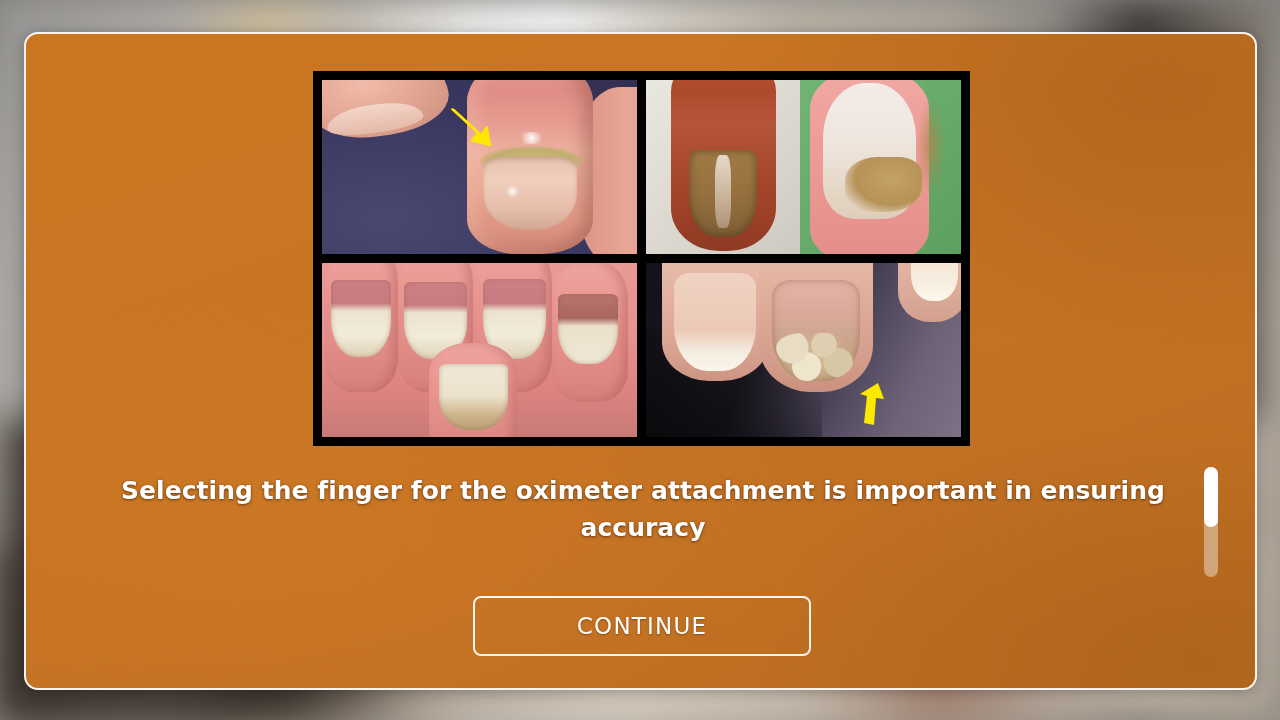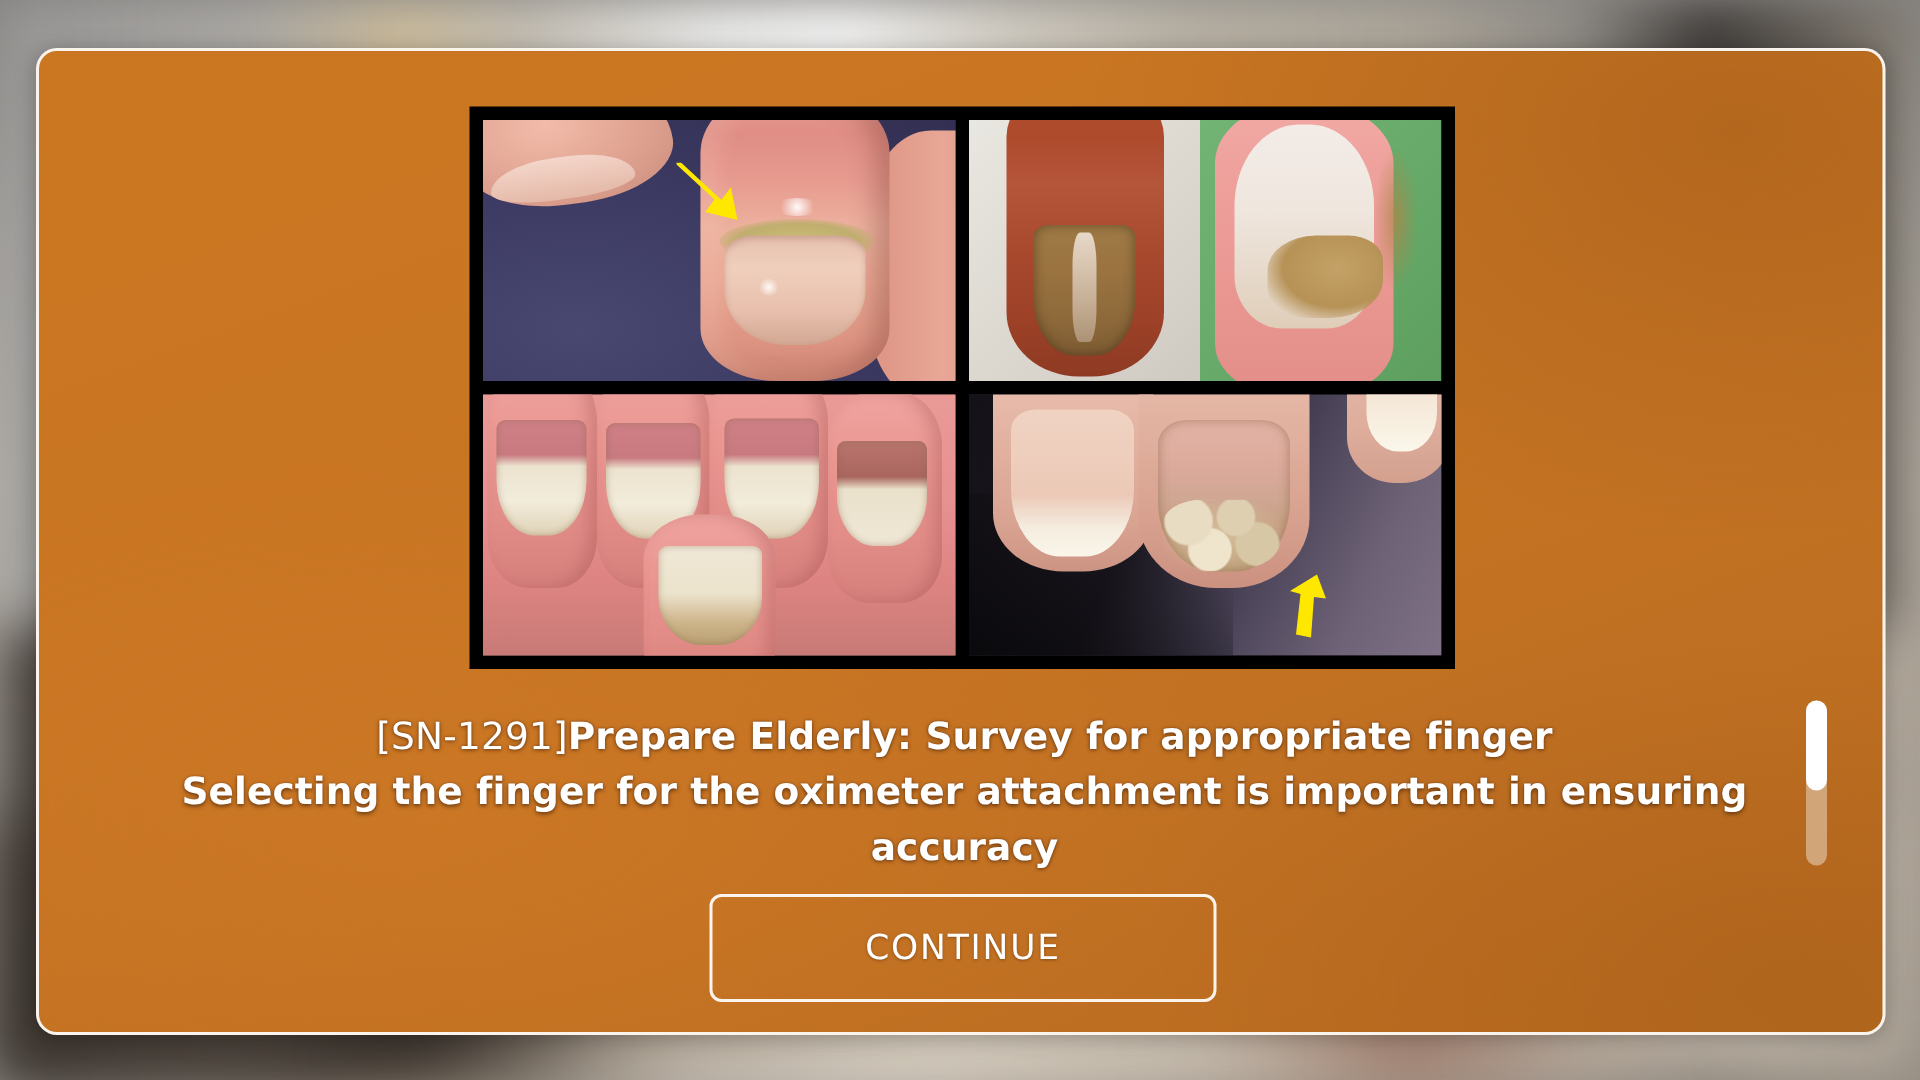--- a/index.html
+++ b/index.html
@@ -338,21 +338,21 @@
   .scrollbar .thumb {
     position:absolute; left:0; top:0;
     width:14px; height:60px;
     border-radius:7px;
     background:#ffffff;
   }
 
   
   .continue {
     position:absolute; left:447px; top:562px;
-    width:338px; height:72px;
+    width:338px; height:60px;
     border:2px solid rgba(255,255,255,.92);
     border-radius:8px;
     background:transparent;
     color:#fff;
     font-family:"DejaVu Sans", sans-serif;
     font-size:23px; font-weight:400; letter-spacing:1.2px;
     display:flex; align-items:center; justify-content:center;
     cursor:pointer;
     text-shadow:0 1px 2px rgba(80,40,10,.5);
   }
@@ -430,23 +430,20 @@
           <svg width="34" height="46" viewBox="0 0 34 46">
             <g fill="#ffe800">
               <path d="M24 2 L30 18 L22 17 L20 44 L10 42 L13 15 L6 13 Z"></path>
             </g>
           </svg>
         </div>
       </div>
     </div>
 
     <div class="caption">
-      <div class="cap-title">
-        <span class="sn">[SN-1291]</span><span class="tt">Prepare Elderly: Survey for appropriate finger</span>
-      </div>
       <div class="cap-body">Selecting the finger for the oximeter attachment is important in ensuring accuracy</div>
     </div>
 
     <div class="scrollbar">
       <div class="thumb"></div>
     </div>
 
     <div class="continue">CONTINUE</div>
 
   </div>

